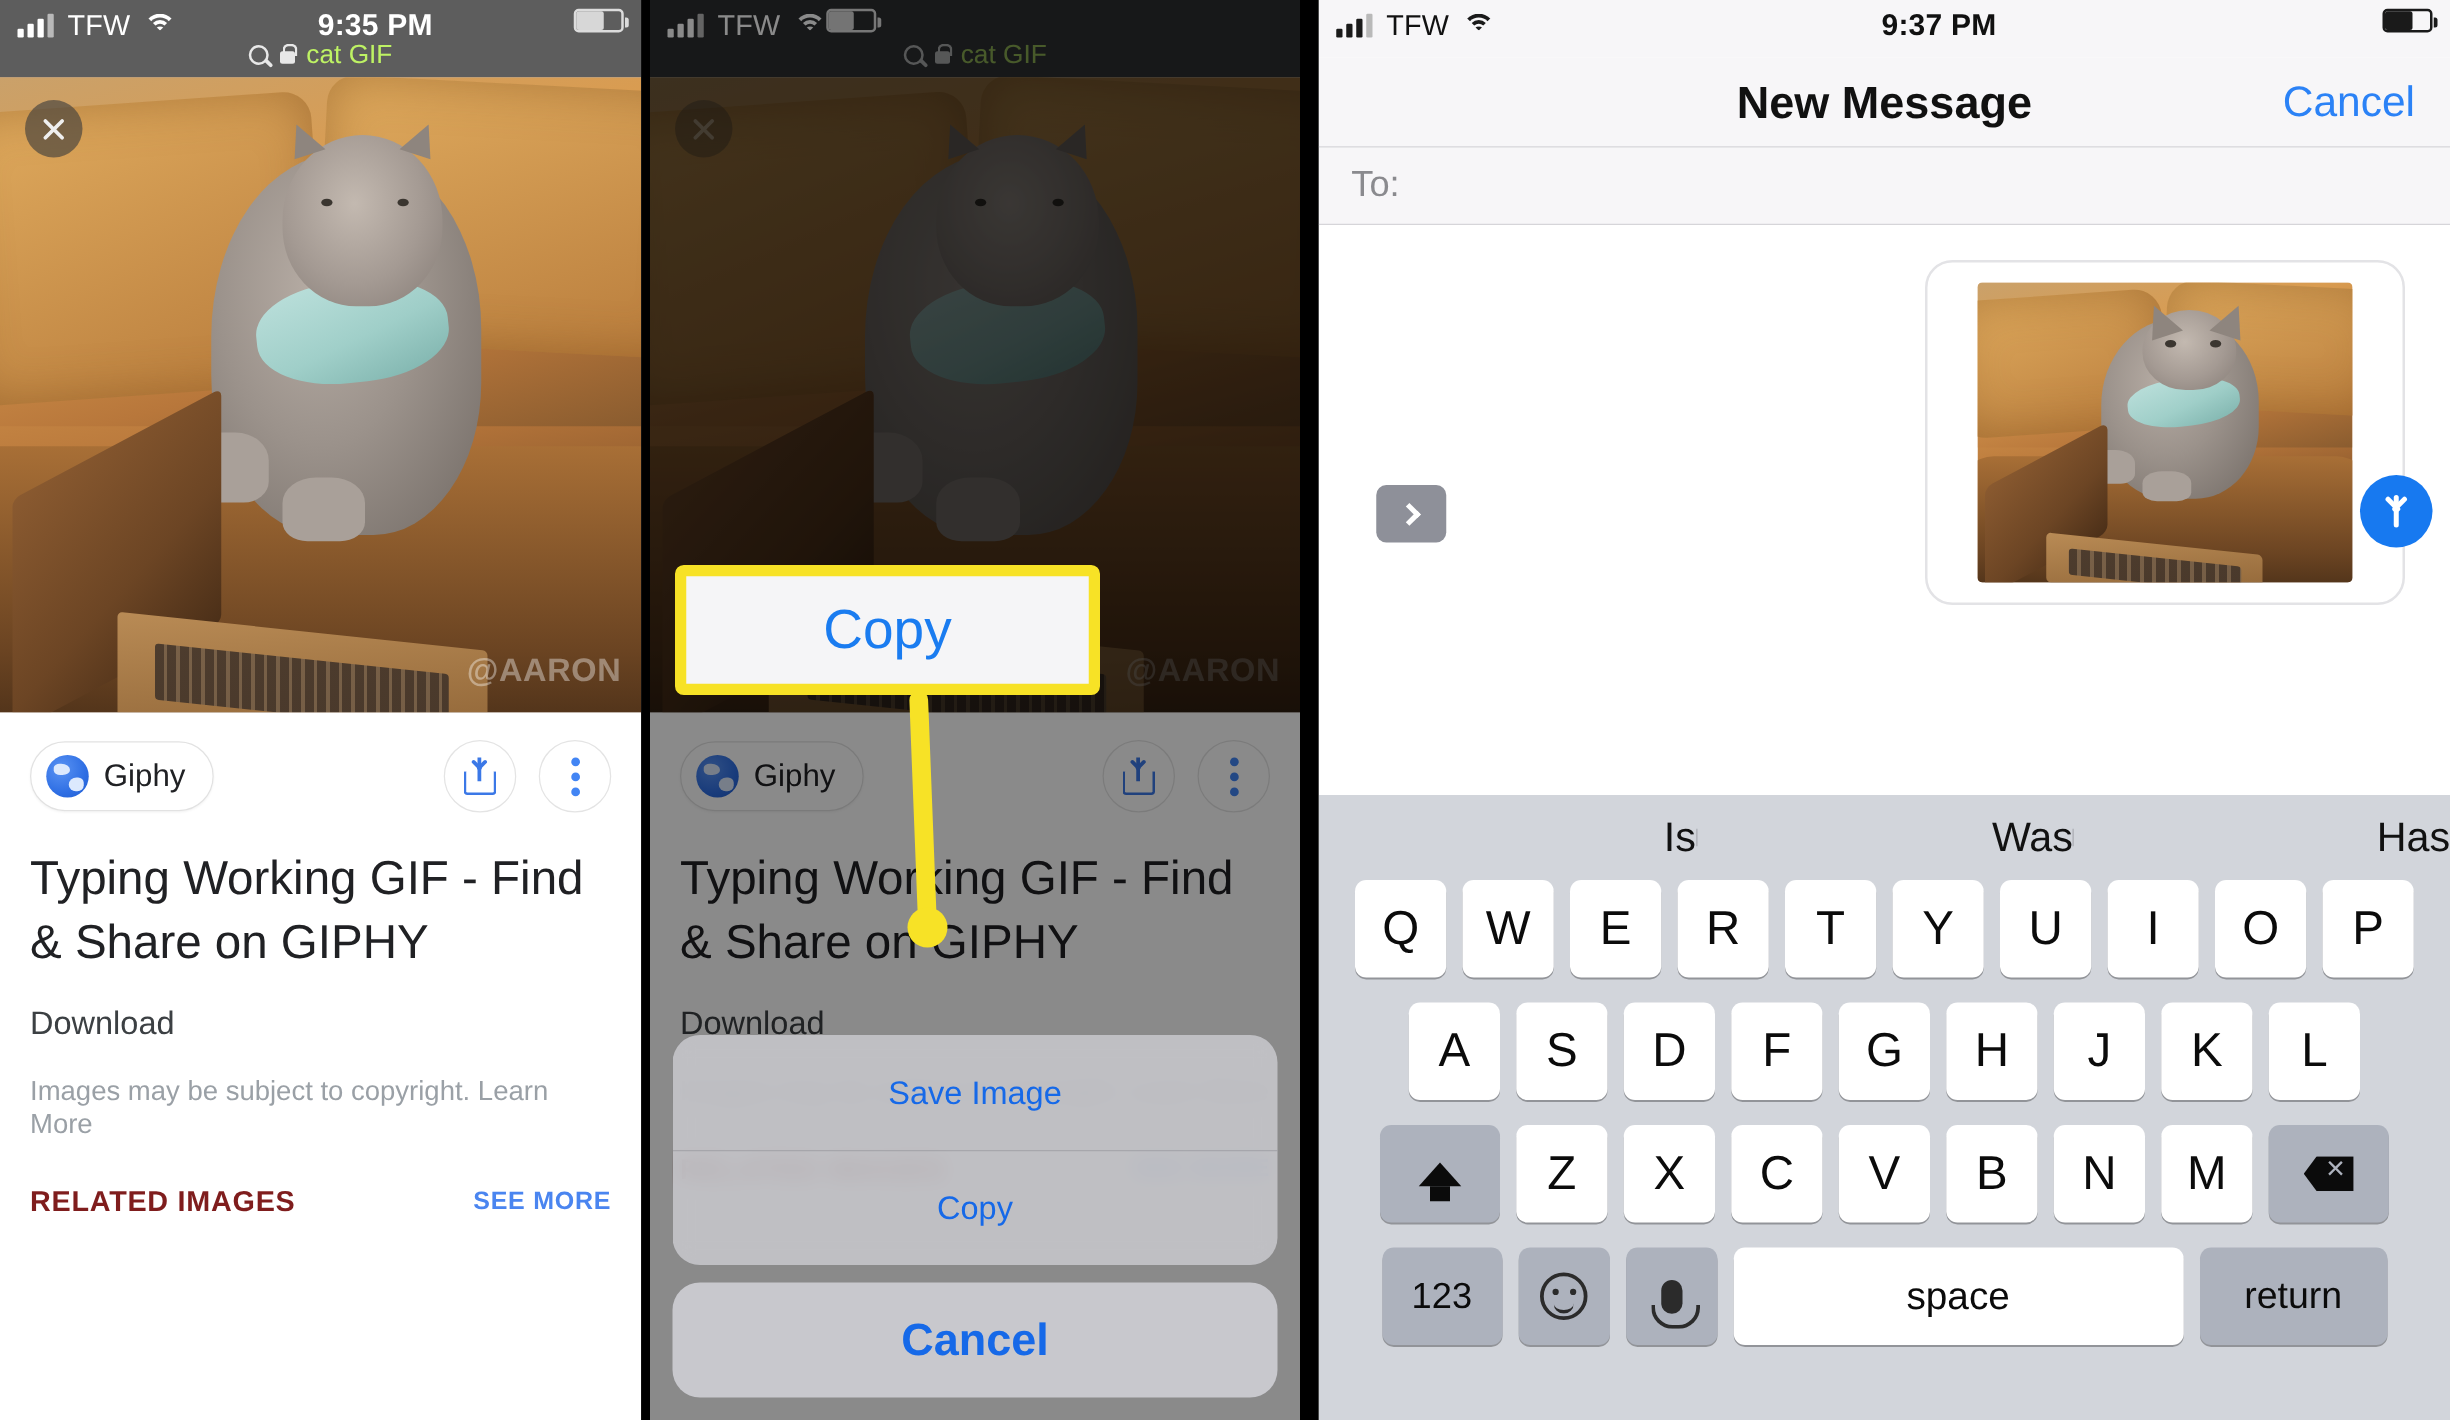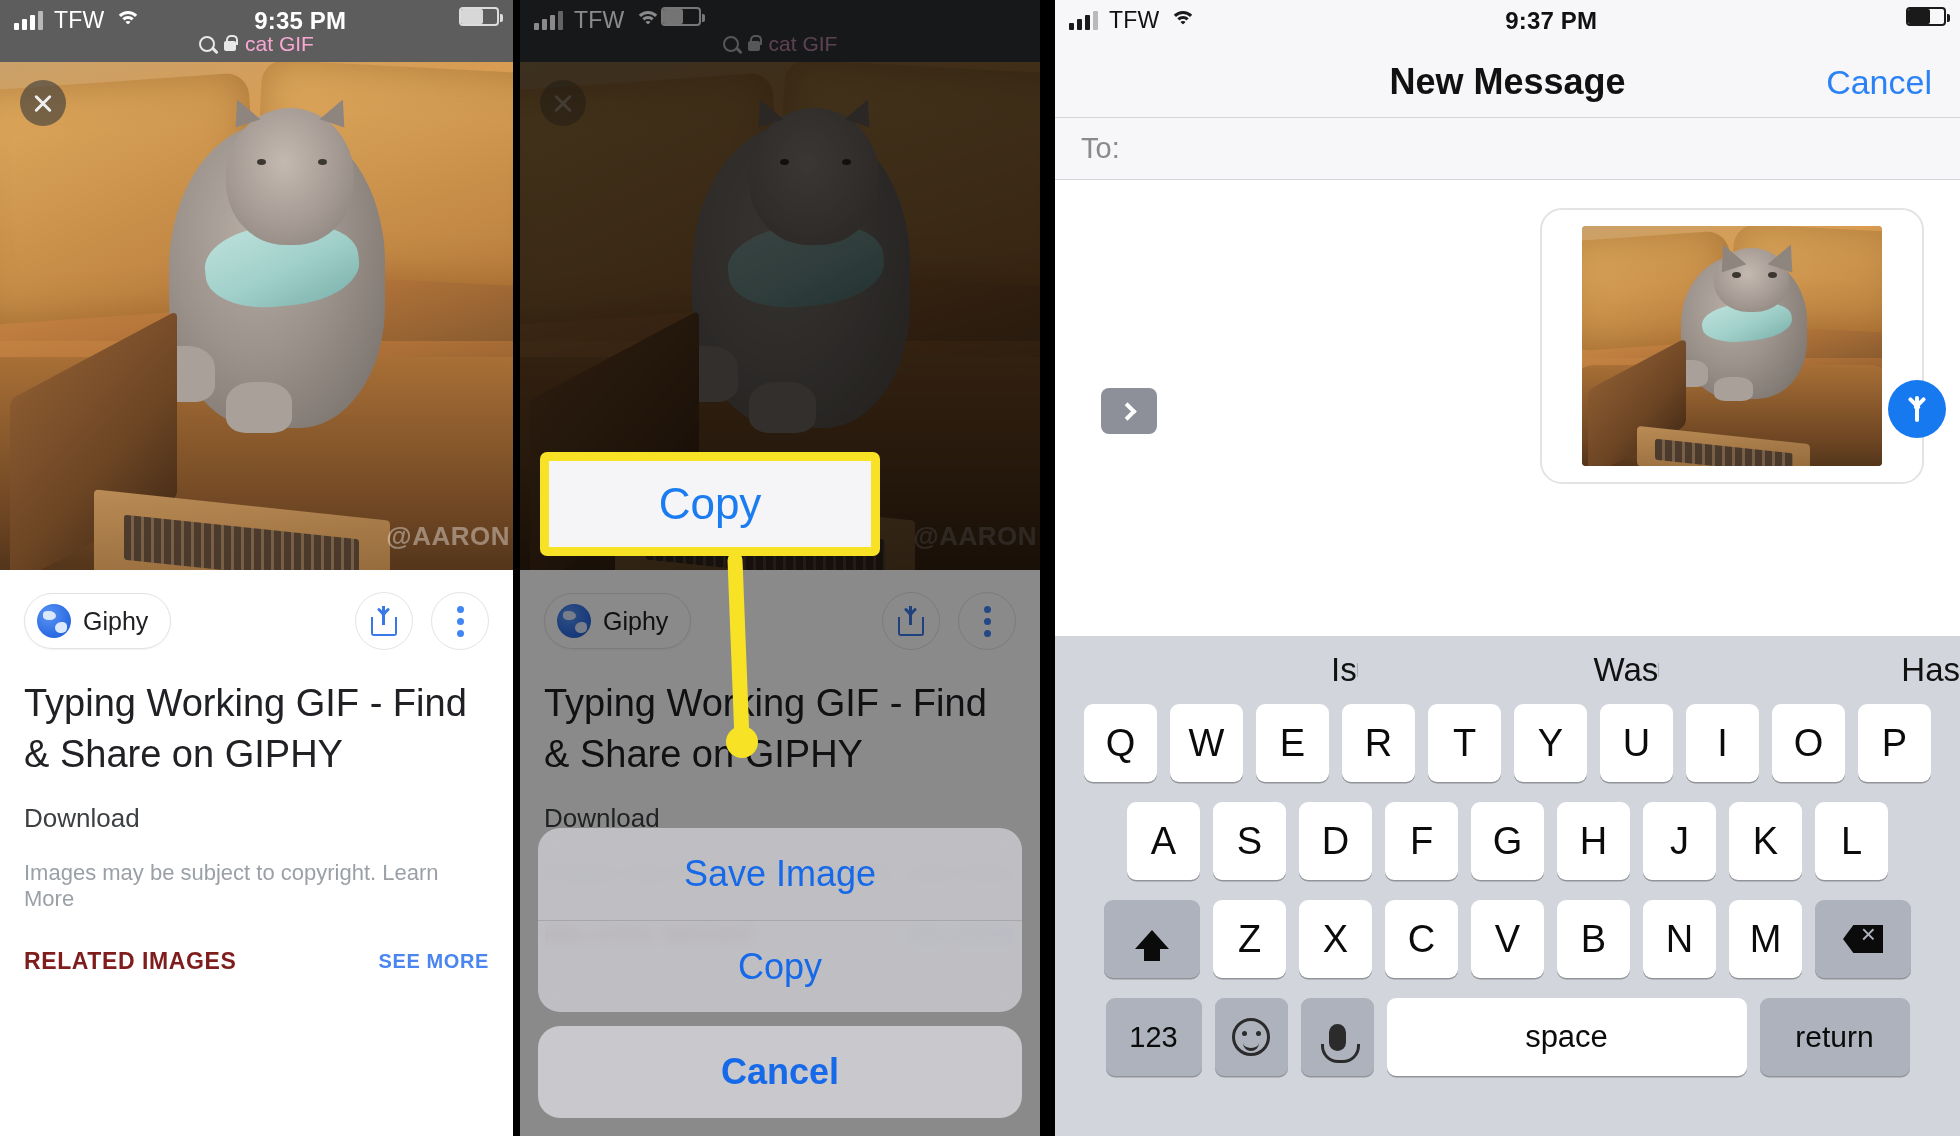--- a/index.html
+++ b/index.html
@@ -55,21 +55,21 @@
   .battery::after{ content:""; position:absolute; right:-6px; top:5px; width:3px; height:8px;
     background:#dcdcdc; border-radius:0 2px 2px 0; }
   .battery i { display:block; height:100%; background:#d7d7d7; border-radius:2px; }
   .sb-light .battery { border-color:#1a1a1a; }
   .sb-light .battery i { background:#1a1a1a; }
   .sb-light .battery::after { background:#1a1a1a; }
 
   .searchline {
     position:absolute; left:0; right:0; top:32px; text-align:center;
     font-size:21px; display:flex; align-items:center; justify-content:center; gap:9px;
-    color:#f9a8d4;
+    color:#bef264;
   }
   .mini-search { width:16px; height:16px; border:2.5px solid #e8e8e8; border-radius:50%; position:relative; display:inline-block;}
   .mini-search::after{ content:""; position:absolute; width:8px; height:2.5px; background:#e8e8e8;
     transform:rotate(45deg); bottom:-1px; right:-6px; border-radius:2px;}
   .mini-lock { width:12px; height:10px; background:#e8e8e8; border-radius:2px; position:relative; display:inline-block; margin-top:3px;}
   .mini-lock::before{ content:""; position:absolute; left:2px; top:-6px; width:8px; height:8px;
     border:2.5px solid #e8e8e8; border-bottom:none; border-radius:5px 5px 0 0; }
 
   
   .gifart { position:relative; width:100%; overflow:hidden;
@@ -121,21 +121,21 @@
     position:absolute; left:22%; bottom:0; width:78%; height:42%;
     background: linear-gradient(170deg,#b98b55,#8b6134);
     transform: skewY(6deg); border-radius:4px;
   }
   .gifart .keys {
     position:absolute; left:30%; bottom:9%; width:62%; height:22%;
     background: repeating-linear-gradient(90deg, #3c3028 0 7px, #6f5b47 7px 10px);
     opacity:.85; transform: skewY(6deg); border-radius:3px;
   }
   .watermark {
-    position:absolute; right:3px; bottom:18px;
+    position:absolute; right:16px; bottom:18px;
     color: rgba(255,255,255,.38); font-size:26px; font-weight:700; letter-spacing:.5px;
     font-family: "Liberation Sans", sans-serif; white-space:nowrap;
   }
 
   
   .close-btn {
     position:absolute; left:20px; top:18px; width:46px; height:46px; border-radius:50%;
     background: rgba(60,60,60,.62); display:flex; align-items:center; justify-content:center;
   }
   .close-btn::before, .close-btn::after {
@@ -185,21 +185,21 @@
   .rel-more { font-size:20px; font-weight:700; letter-spacing:.6px; color:#4a85f0; }
 
   
   .dimmer { position:absolute; inset:0; background: rgba(0,0,0,.46); pointer-events:none; }
   .sheet { position:absolute; left:18px; right:18px; bottom:18px; }
   .sheet-group {
     background: rgba(200,200,205,.86); border-radius:22px; overflow:hidden;
     -webkit-backdrop-filter: blur(8px); backdrop-filter: blur(8px);
   }
   .sheet-item { height:92px; display:flex; align-items:center; justify-content:center;
-    font-size:36px; color:#1669e8; }
+    font-size:26px; color:#1669e8; }
   .sheet-item + .sheet-item { border-top: 1px solid rgba(120,120,130,.35); }
   .sheet-cancel {
     margin-top:14px; height:92px; border-radius:22px;
     background: rgba(205,205,210,.92);
     display:flex; align-items:center; justify-content:center;
     font-size:36px; font-weight:700; color:#1669e8;
   }
   .callout {
     position:absolute; left:20px; top:452px; width:340px; height:104px;
     background:#f5f5f7; border:9px solid #f7e226; border-radius:7px;

